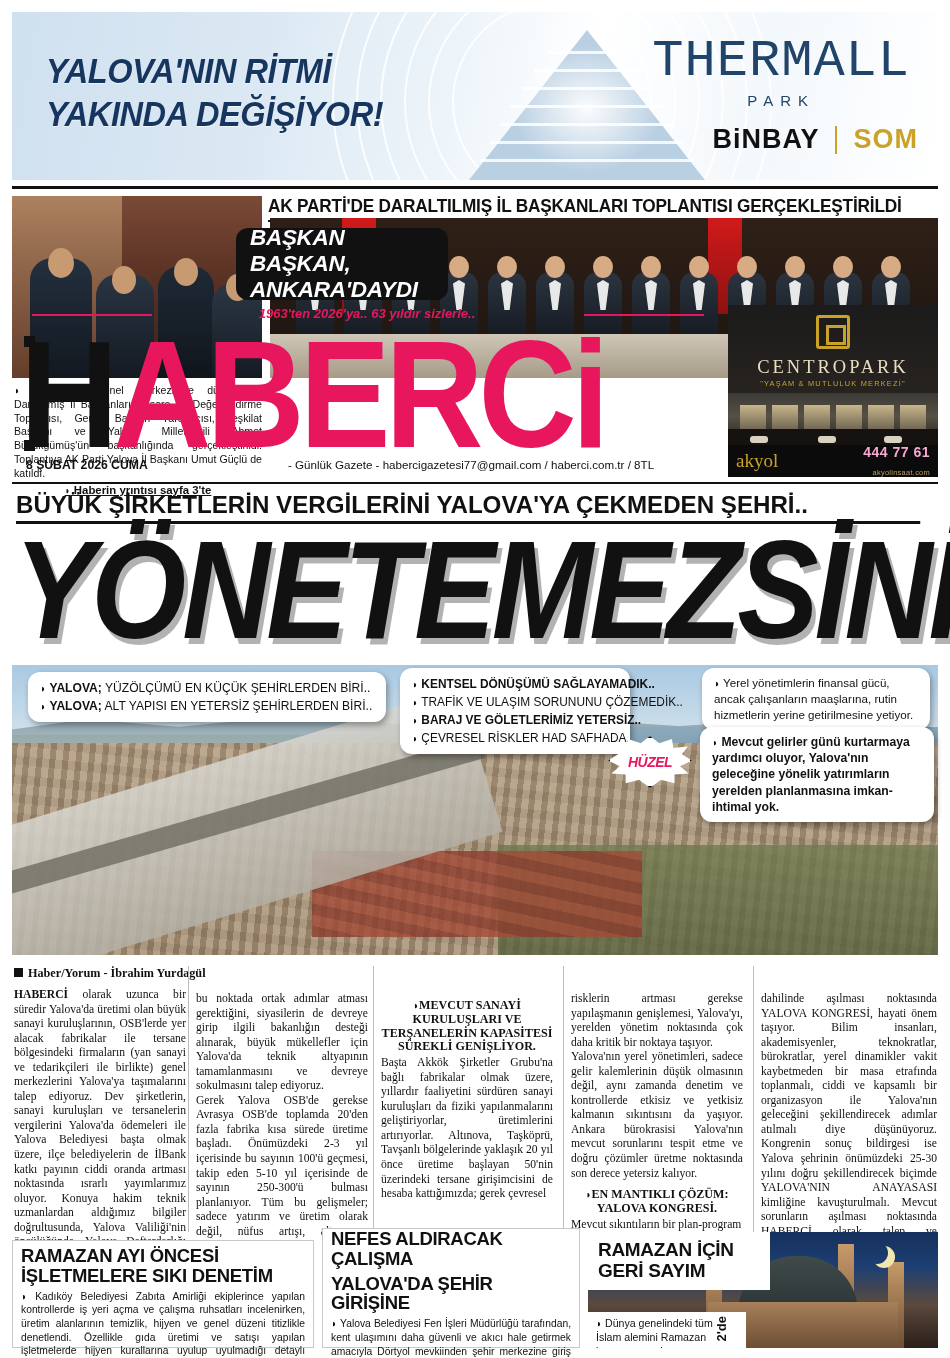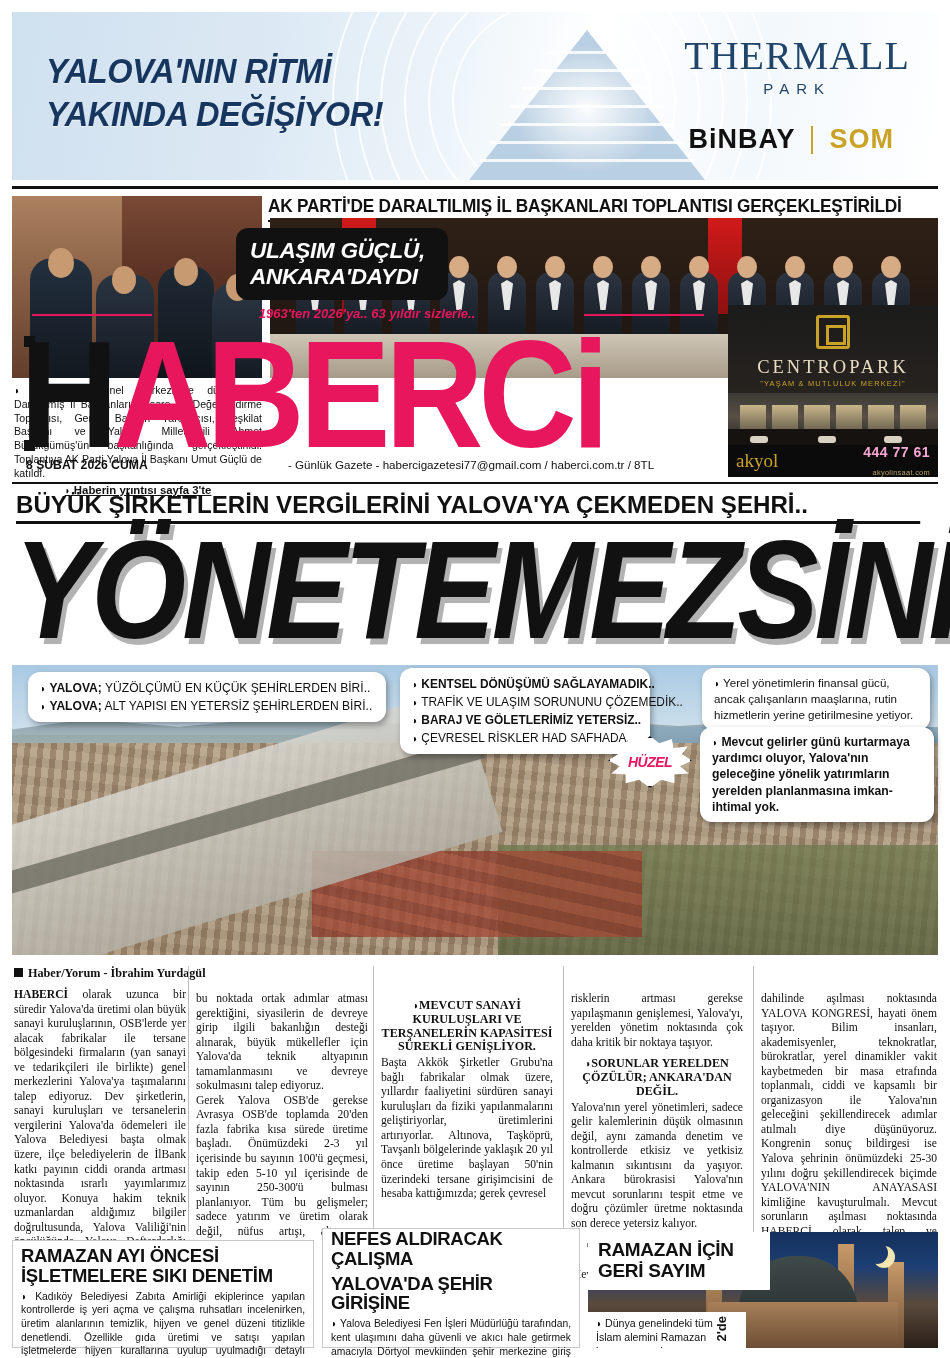--- a/index.html
+++ b/index.html
@@ -46,29 +46,29 @@
   }
   .bld-glow {
     position:absolute; left:50%; top:22px; transform:translateX(-50%);
     width:150px; height:130px; border-radius:50%;
     background:radial-gradient(ellipse at center, rgba(255,255,255,.95) 0%, rgba(255,255,255,0) 70%);
   }
   .thermall {
     position:absolute; right:28px; top:24px; text-align:center; color:#1b3f63;
   }
   .thermall .t1 {
-    font-size:40px; letter-spacing:1px; font-family:Liberation Serif, serif;
+    font-size:52px; letter-spacing:1px; font-family:Liberation Mono, monospace;
     line-height:1; color:#21456a;
   }
   .thermall .t2 {
     font-size:15px; letter-spacing:7px; font-family:"Liberation Sans", sans-serif;
     margin-top:4px; color:#21456a;
   }
   .binbaysom {
-    position:absolute; right:44px; top:112px; display:flex; align-items:center; gap:16px;
+    position:absolute; right:20px; top:112px; display:flex; align-items:center; gap:16px;
   }
   .binbaysom .bb { font-size:27px; font-weight:bold; color:#111; letter-spacing:1px;
                    font-family:"Liberation Sans", sans-serif; }
   .binbaysom .sep { width:2px; height:28px; background:#c9a227; }
   .binbaysom .som { font-size:27px; font-weight:bold; color:#c9a227; letter-spacing:1px;
                     font-family:"Liberation Sans", sans-serif; }
 
   
   .kicker-rule { position:absolute; left:12px; top:186px; width:926px; height:3px; background:#111; }
   .kicker {
@@ -215,21 +215,21 @@
     background:linear-gradient(180deg,#6e7a4d,#55603a); opacity:.75; }
   .a-roofs { position:absolute; left:300px; bottom:18px; width:330px; height:86px;
     background:repeating-linear-gradient(12deg,#8a3b2c 0 11px,#a24a36 11px 22px); opacity:.8; }
 
   .bub {
     position:absolute; background:#fff; border-radius:12px; color:#111;
     box-shadow: 2px 3px 6px rgba(0,0,0,.35);
     padding:7px 12px;
   }
   .bub-l { left:28px; top:672px; width:358px; font-size:12.1px; line-height:1.50; }
-  .bub-c { left:400px; top:668px; width:250px; font-size:11.9px; line-height:1.52; }
+  .bub-c { left:400px; top:668px; width:230px; font-size:11.9px; line-height:1.52; }
   .bub-r1 { left:702px; top:668px; width:228px; font-size:11.6px; line-height:1.38; }
   .bub-r2 { left:700px; top:727px; width:234px; font-size:12.2px; line-height:1.33; font-weight:bold; }
   .bub b { font-weight:bold; }
   .bubrow { white-space:nowrap; }
 
   .burst {
     position:absolute; left:608px; top:736px; width:84px; height:52px; z-index:6;
   }
   .burst .star {
     position:absolute; inset:0; background:#fff;
@@ -415,21 +415,21 @@
         <span class="p2-shirt"></span>
       </div>
     <div class="p2-person" style="left:602px">
         <span class="p2-face"></span>
         <span class="p2-shirt"></span>
       </div>
     <div class="p2-table"></div>
   </div>
 
   <div class="badge-baskan">
-    <span>ULAŞIM GÜÇLÜ,</span>
+    <span>BAŞKAN BAŞKAN,</span>
     <span>ANKARA'DAYDI</span>
   </div>
 
   <div class="leftcap">
     <div><span class="dia">◗</span>
       <span>AK Parti Genel Merkezi'nde düzenlenen Daraltılmış İl Başkanları İstişare ve Değerlendirme Toplantısı, Genel Başkan Yardımcısı, Teşkilat Başkanı ve Yalova Milletvekili Ahmet Büyükgümüş'ün başkanlığında gerçekleştirildi. Toplantıya AK Parti Yalova İl Başkanı Umut Güçlü de katıldı.</span></div>
     <div class="more"><span class="dia">◗</span>
       <span>Haberin yrıntısı sayfa  3'te</span></div>
   </div>
 
@@ -553,21 +553,20 @@
     <p>Gerek Yalova OSB'de gerekse Avrasya OSB'de toplamda 20'den fazla fabrika kısa sürede üretime başladı. Önümüzdeki 2-3 yıl içerisinde bu sayının 100'ü geçmesi, takip eden 5-10 yıl içerisinde de sayının 250-300'ü bulması planlanıyor. Tüm bu gelişmeler; sadece yatırım ve üretim olarak değil, nüfus artışı, alt yapı ihtiyacının</p>
   </div>
 
   <div class="col c3">
     <div class="sub"><span class="dia">◗</span><span>MEVCUT SANAYİ KURULUŞLARI VE TERŞANELERİN KAPASİTESİ SÜREKLİ GENİŞLİYOR.</span></div>
     <p>Başta Akkök Şirketler Grubu'na bağlı fabrikalar olmak üzere, yıllardır faaliyetini sürdüren sanayi kuruluşları da fiziki yapılanmalarını geliştiriyorlar, üretimlerini artırıyorlar. Altınova, Taşköprü, Tavşanlı bölgelerinde yaklaşık 20 yıl önce üretime başlayan 50'nin üzerindeki tersane girişimcisini de hesaba kattığımızda; gerek çevresel</p>
   </div>
 
   <div class="col c4">
     <p>risklerin artması gerekse yapılaşmanın genişlemesi, Yalova'yı, yerelden yönetim noktasında çok daha kritik bir noktaya taşıyor.</p>
-    <div class="sub"><span class="dia">◗</span><span>SORUNLAR YERELDEN ÇÖZÜLÜR; ANKARA'DAN DEĞİL.</span></div>
     <p>Yalova'nın yerel yönetimleri, sadece gelir kalemlerinin düşük olmasının değil, aynı zamanda denetim ve kontrollerde etkisiz ve yetkisiz kalmanın sıkıntısını da yaşıyor. Ankara bürokrasisi Yalova'nın mevcut sorunlarını tespit etme ve doğru çözümler üretme noktasında son derece yetersiz kalıyor.</p>
     <div class="sub"><span class="dia">◗</span><span>EN MANTIKLI ÇÖZÜM: YALOVA KONGRESİ.</span></div>
     <p>Mevcut sıkıntıların bir plan-program</p>
   </div>
 
   <div class="col c5">
     <p>dahilinde aşılması noktasında YALOVA KONGRESİ, hayati önem taşıyor. Bilim insanları, akademisyenler, teknokratlar, bürokratlar, yerel dinamikler vakit kaybetmeden bir masa etrafında toplanmalı, ciddi ve kapsamlı bir organizasyon ile Yalova'nın geleceğini şekillendirecek adımlar atılmalı diye düşünüyoruz. Kongrenin sonuç bildirgesi ise Yalova şehrinin önümüzdeki 25-30 yılını doğru şekillendirecek biçimde YALOVA'NIN ANAYASASI kimliğine kavuşturulmalı. Mevcut sorunların aşılması noktasında HABERCİ olarak talep ve beklentimiz budur; başkaca bir çözüm önerisi olan kişi ya da kurum varsa; bilmek, öğrenmek, Yalova kamuoyuyla paylaşmak isteriz.</p>
   </div>
 
   <div class="bbox bb1">

